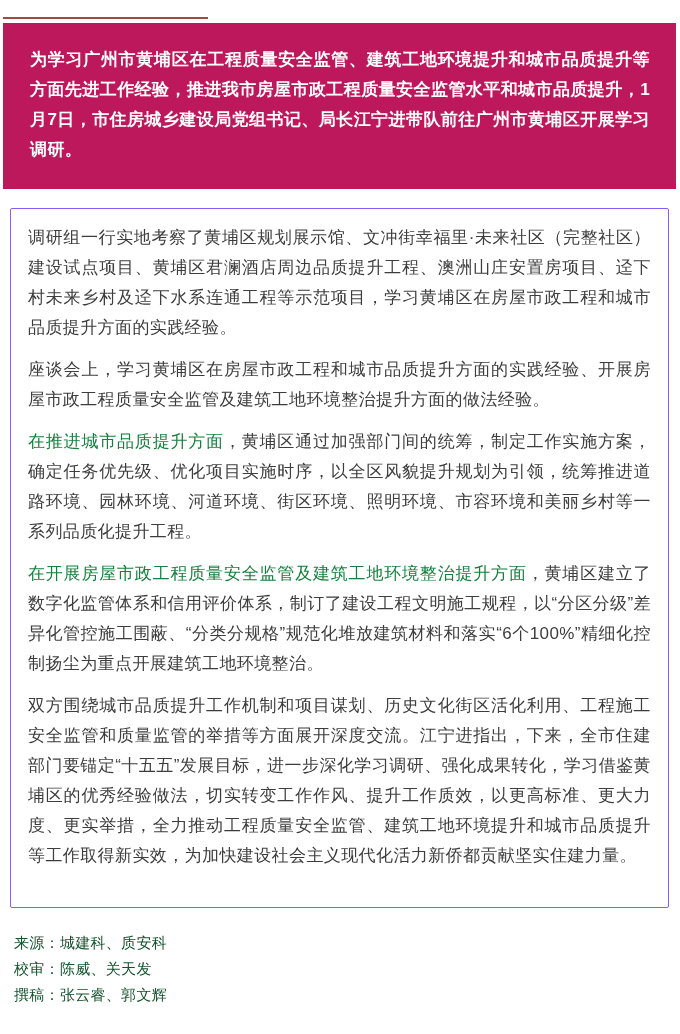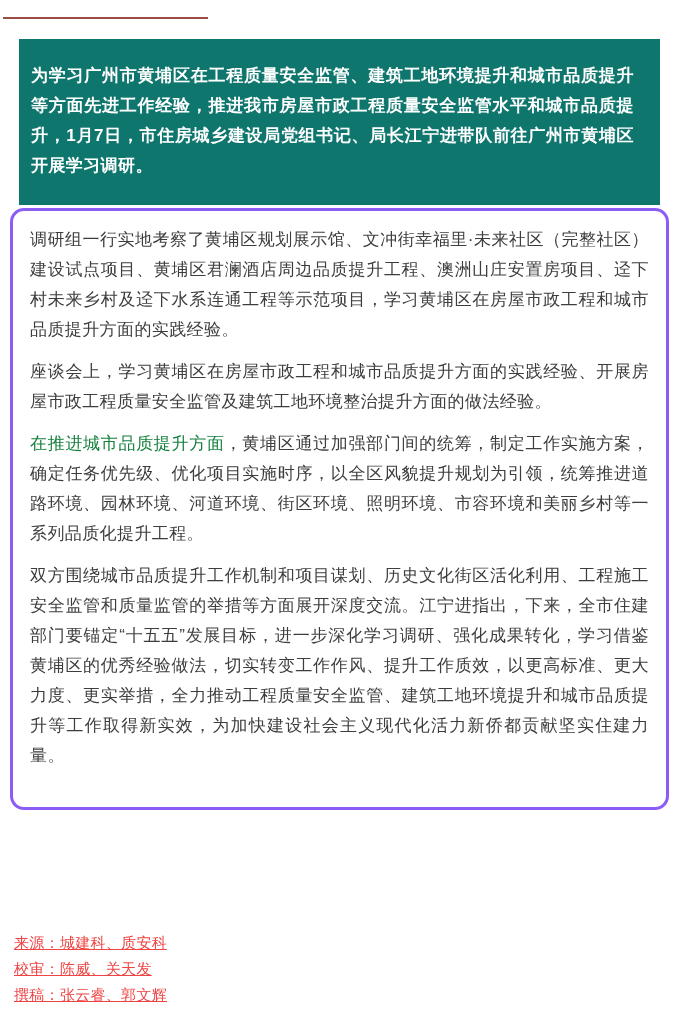--- a/index.html
+++ b/index.html
@@ -15,74 +15,74 @@
   .top-rule {
     position: absolute;
     left: 3px; top: 17px;
     width: 205px; height: 2px;
     background: #9c4b45;
   }
 
   .intro-banner {
     position: absolute;
     left: 3px; top: 23px; right: 4px;
-    background: #0f766e;
+    background: #be185d;
     color: #ffffff;
     font-weight: bold;
     font-size: 17px;
     line-height: 30px;
     letter-spacing: 0.4px;
     text-align: justify;
-    padding: 22px 26px 24px 12px;
-    margin: 16px;
+    padding: 22px 26px 24px 27px;
+    margin: 0;
   }
 
   .article-card {
     position: absolute;
     left: 10px; top: 208px; right: 11px;
     background: #ffffff;
-    border: 3px solid #8b5cf6;
-    border-radius: 14px;
+    border: 1px solid #8b5cf6;
+    border-radius: 2px;
     padding: 14px 17px 24px 17px;
     color: #3d3d3d;
     font-size: 17px;
     line-height: 30px;
     letter-spacing: 0.4px;
     text-align: justify;
   }
   .article-card p { margin: 0 0 12px 0; }
   .article-card p:last-child { margin-bottom: 12px; }
   .article-card .lead { font-weight: normal; color: #15803d; }
 
   .credits {
     position: absolute;
     left: 14px; top: 930px;
-    color: #ef4444;
+    color: #14532d;
     font-size: 15px;
     line-height: 26px;
     letter-spacing: 0.3px;
-    text-decoration: underline;
   }
   .credits div { margin: 0; }
 </style>
 </head>
 <body>
 
 <div class="page">
 
   <div class="top-rule"></div>
 
   <div class="intro-banner">
     <span>为学习广州市黄埔区在工程质量安全监管、建筑工地环境提升和城市品质提升等方面先进工作经验，推进我市房屋市政工程质量安全监管水平和城市品质提升，1月7日，市住房城乡建设局党组书记、局长江宁进带队前往广州市黄埔区开展学习调研。</span>
   </div>
 
   <div class="article-card">
     <p><span class="lead"></span><span>调研组一行实地考察了黄埔区规划展示馆、文冲街幸福里·未来社区（完整社区）建设试点项目、黄埔区君澜酒店周边品质提升工程、澳洲山庄安置房项目、迳下村未来乡村及迳下水系连通工程等示范项目，学习黄埔区在房屋市政工程和城市品质提升方面的实践经验。</span></p>
     <p><span class="lead"></span><span>座谈会上，学习黄埔区在房屋市政工程和城市品质提升方面的实践经验、开展房屋市政工程质量安全监管及建筑工地环境整治提升方面的做法经验。</span></p>
     <p><span class="lead">在推进城市品质提升方面</span><span>，黄埔区通过加强部门间的统筹，制定工作实施方案，确定任务优先级、优化项目实施时序，以全区风貌提升规划为引领，统筹推进道路环境、园林环境、河道环境、街区环境、照明环境、市容环境和美丽乡村等一系列品质化提升工程。</span></p>
+    <p><span class="lead">在开展房屋市政工程质量安全监管及建筑工地环境整治提升方面</span><span>，黄埔区建立了数字化监管体系和信用评价体系，制订了建设工程文明施工规程，以“分区分级”差异化管控施工围蔽、“分类分规格”规范化堆放建筑材料和落实“6个100%”精细化控制扬尘为重点开展建筑工地环境整治。</span></p>
     <p><span class="lead"></span><span>双方围绕城市品质提升工作机制和项目谋划、历史文化街区活化利用、工程施工安全监管和质量监管的举措等方面展开深度交流。江宁进指出，下来，全市住建部门要锚定“十五五”发展目标，进一步深化学习调研、强化成果转化，学习借鉴黄埔区的优秀经验做法，切实转变工作作风、提升工作质效，以更高标准、更大力度、更实举措，全力推动工程质量安全监管、建筑工地环境提升和城市品质提升等工作取得新实效，为加快建设社会主义现代化活力新侨都贡献坚实住建力量。</span></p>
   </div>
 
   <div class="credits">
     <div>来源：城建科、质安科</div>
     <div>校审：陈威、关天发</div>
     <div>撰稿：张云睿、郭文辉</div>
   </div>
 
 </div>

